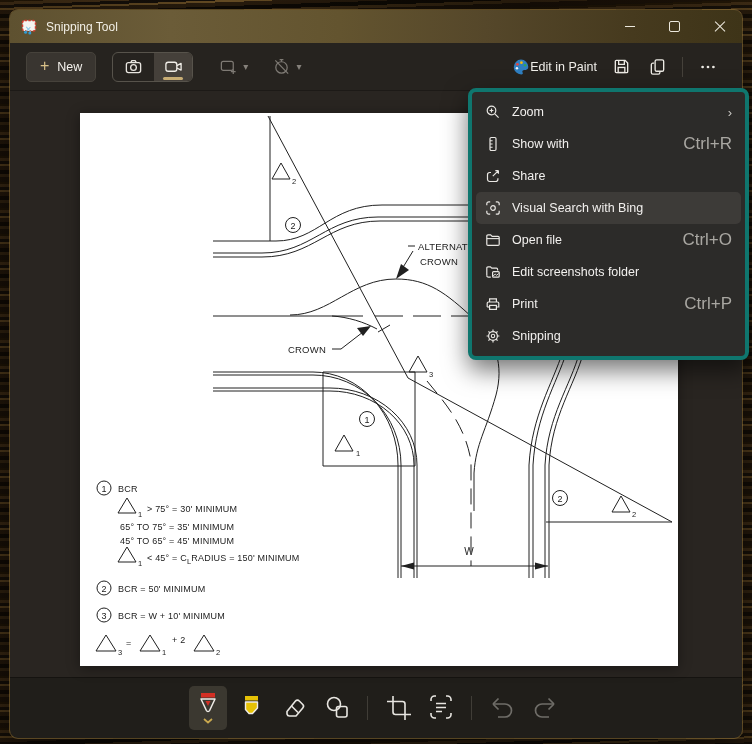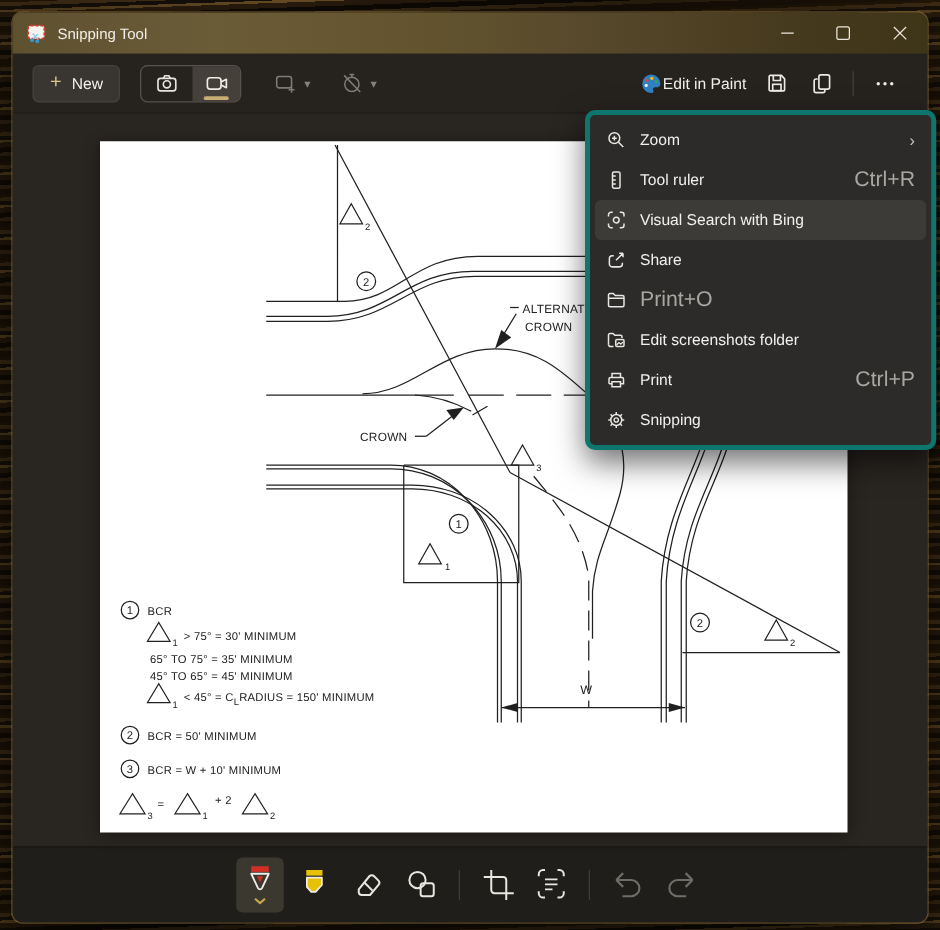--- a/index.html
+++ b/index.html
@@ -386,52 +386,53 @@
     <span class="mi-chev">›</span>
   </div>
 
   <div class="menu-item">
     <span class="mi-icon">
       <svg width="16" height="16" viewBox="0 0 16 16">
           <rect x="5" y="1.5" width="6" height="13" rx="1.2" fill="none" stroke="#e9e7e3" stroke-width="1.2"></rect>
           <path d="M5 4.8h2.6 M5 8h2.6 M5 11.2h2.6" stroke="#e9e7e3" stroke-width="1.1"></path>
         </svg>
     </span>
-    <span class="mi-label">Tool ruler</span>
+    <span class="mi-label">Show with</span>
     <span class="mi-short">Ctrl+R</span>
+  </div>
+
+  <div class="menu-item">
+    <span class="mi-icon">
+      <svg width="16" height="16" viewBox="0 0 16 16">
+          <path d="M6 4.5H4.7A2.2 2.2 0 0 0 2.5 6.7v4.6a2.2 2.2 0 0 0 2.2 2.2h6a2.2 2.2 0 0 0 2.2-2.2v-1.1" fill="none" stroke="#e9e7e3" stroke-width="1.2"></path>
+          <path d="M7.8 8.2 L13.4 2.6 M13.4 2.6h-3.1 M13.4 2.6v3.1" fill="none" stroke="#e9e7e3" stroke-width="1.2"></path>
+        </svg>
+    </span>
+    <span class="mi-label">Share</span>
   </div>
 
   <div class="menu-item hl">
     <span class="mi-icon">
       <svg width="16" height="16" viewBox="0 0 16 16">
           <path d="M1.8 5.2V3.8A2 2 0 0 1 3.8 1.8H5.2 M10.8 1.8h1.4a2 2 0 0 1 2 2V5.2 M14.2 10.8v1.4a2 2 0 0 1-2 2H10.8 M5.2 14.2H3.8a2 2 0 0 1-2-2V10.8" fill="none" stroke="#e9e7e3" stroke-width="1.2"></path>
           <circle cx="8" cy="8" r="2.3" fill="none" stroke="#e9e7e3" stroke-width="1.2"></circle>
         </svg>
     </span>
     <span class="mi-label">Visual Search with Bing</span>
   </div>
 
   <div class="menu-item">
     <span class="mi-icon">
       <svg width="16" height="16" viewBox="0 0 16 16">
-          <path d="M6 4.5H4.7A2.2 2.2 0 0 0 2.5 6.7v4.6a2.2 2.2 0 0 0 2.2 2.2h6a2.2 2.2 0 0 0 2.2-2.2v-1.1" fill="none" stroke="#e9e7e3" stroke-width="1.2"></path>
-          <path d="M7.8 8.2 L13.4 2.6 M13.4 2.6h-3.1 M13.4 2.6v3.1" fill="none" stroke="#e9e7e3" stroke-width="1.2"></path>
-        </svg>
-    </span>
-    <span class="mi-label">Share</span>
-  </div>
-
-  <div class="menu-item">
-    <span class="mi-icon">
-      <svg width="16" height="16" viewBox="0 0 16 16">
           <path d="M1.8 12.2V4a1.2 1.2 0 0 1 1.2-1.2h2.6L7.2 4.4h5.8A1.2 1.2 0 0 1 14.2 5.6v6.6a1.2 1.2 0 0 1-1.2 1.2H3a1.2 1.2 0 0 1-1.2-1.2z" fill="none" stroke="#e9e7e3" stroke-width="1.2"></path>
           <path d="M1.8 6.6h12.4" stroke="#e9e7e3" stroke-width="1.1"></path>
         </svg>
     </span>
-    <span class="mi-short">Print+O</span>
+    <span class="mi-label">Open file</span>
+    <span class="mi-short">Ctrl+O</span>
   </div>
 
   <div class="menu-item">
     <span class="mi-icon">
       <svg width="16" height="16" viewBox="0 0 16 16">
           <path d="M1.8 11.5V4a1.2 1.2 0 0 1 1.2-1.2h2.4L6.8 4.2h4.6a1.2 1.2 0 0 1 1.2 1.2v1" fill="none" stroke="#e9e7e3" stroke-width="1.2"></path>
           <rect x="7.6" y="7.6" width="6.6" height="5.6" rx="1" fill="none" stroke="#e9e7e3" stroke-width="1.2"></rect>
           <path d="M8.2 12l2-2 1.5 1.3 1.8-1.8" fill="none" stroke="#e9e7e3" stroke-width="1"></path>
           <path d="M1.8 11.5a1.6 1.6 0 0 0 1.6 1.7h2.4" fill="none" stroke="#e9e7e3" stroke-width="1.2"></path>
         </svg>

